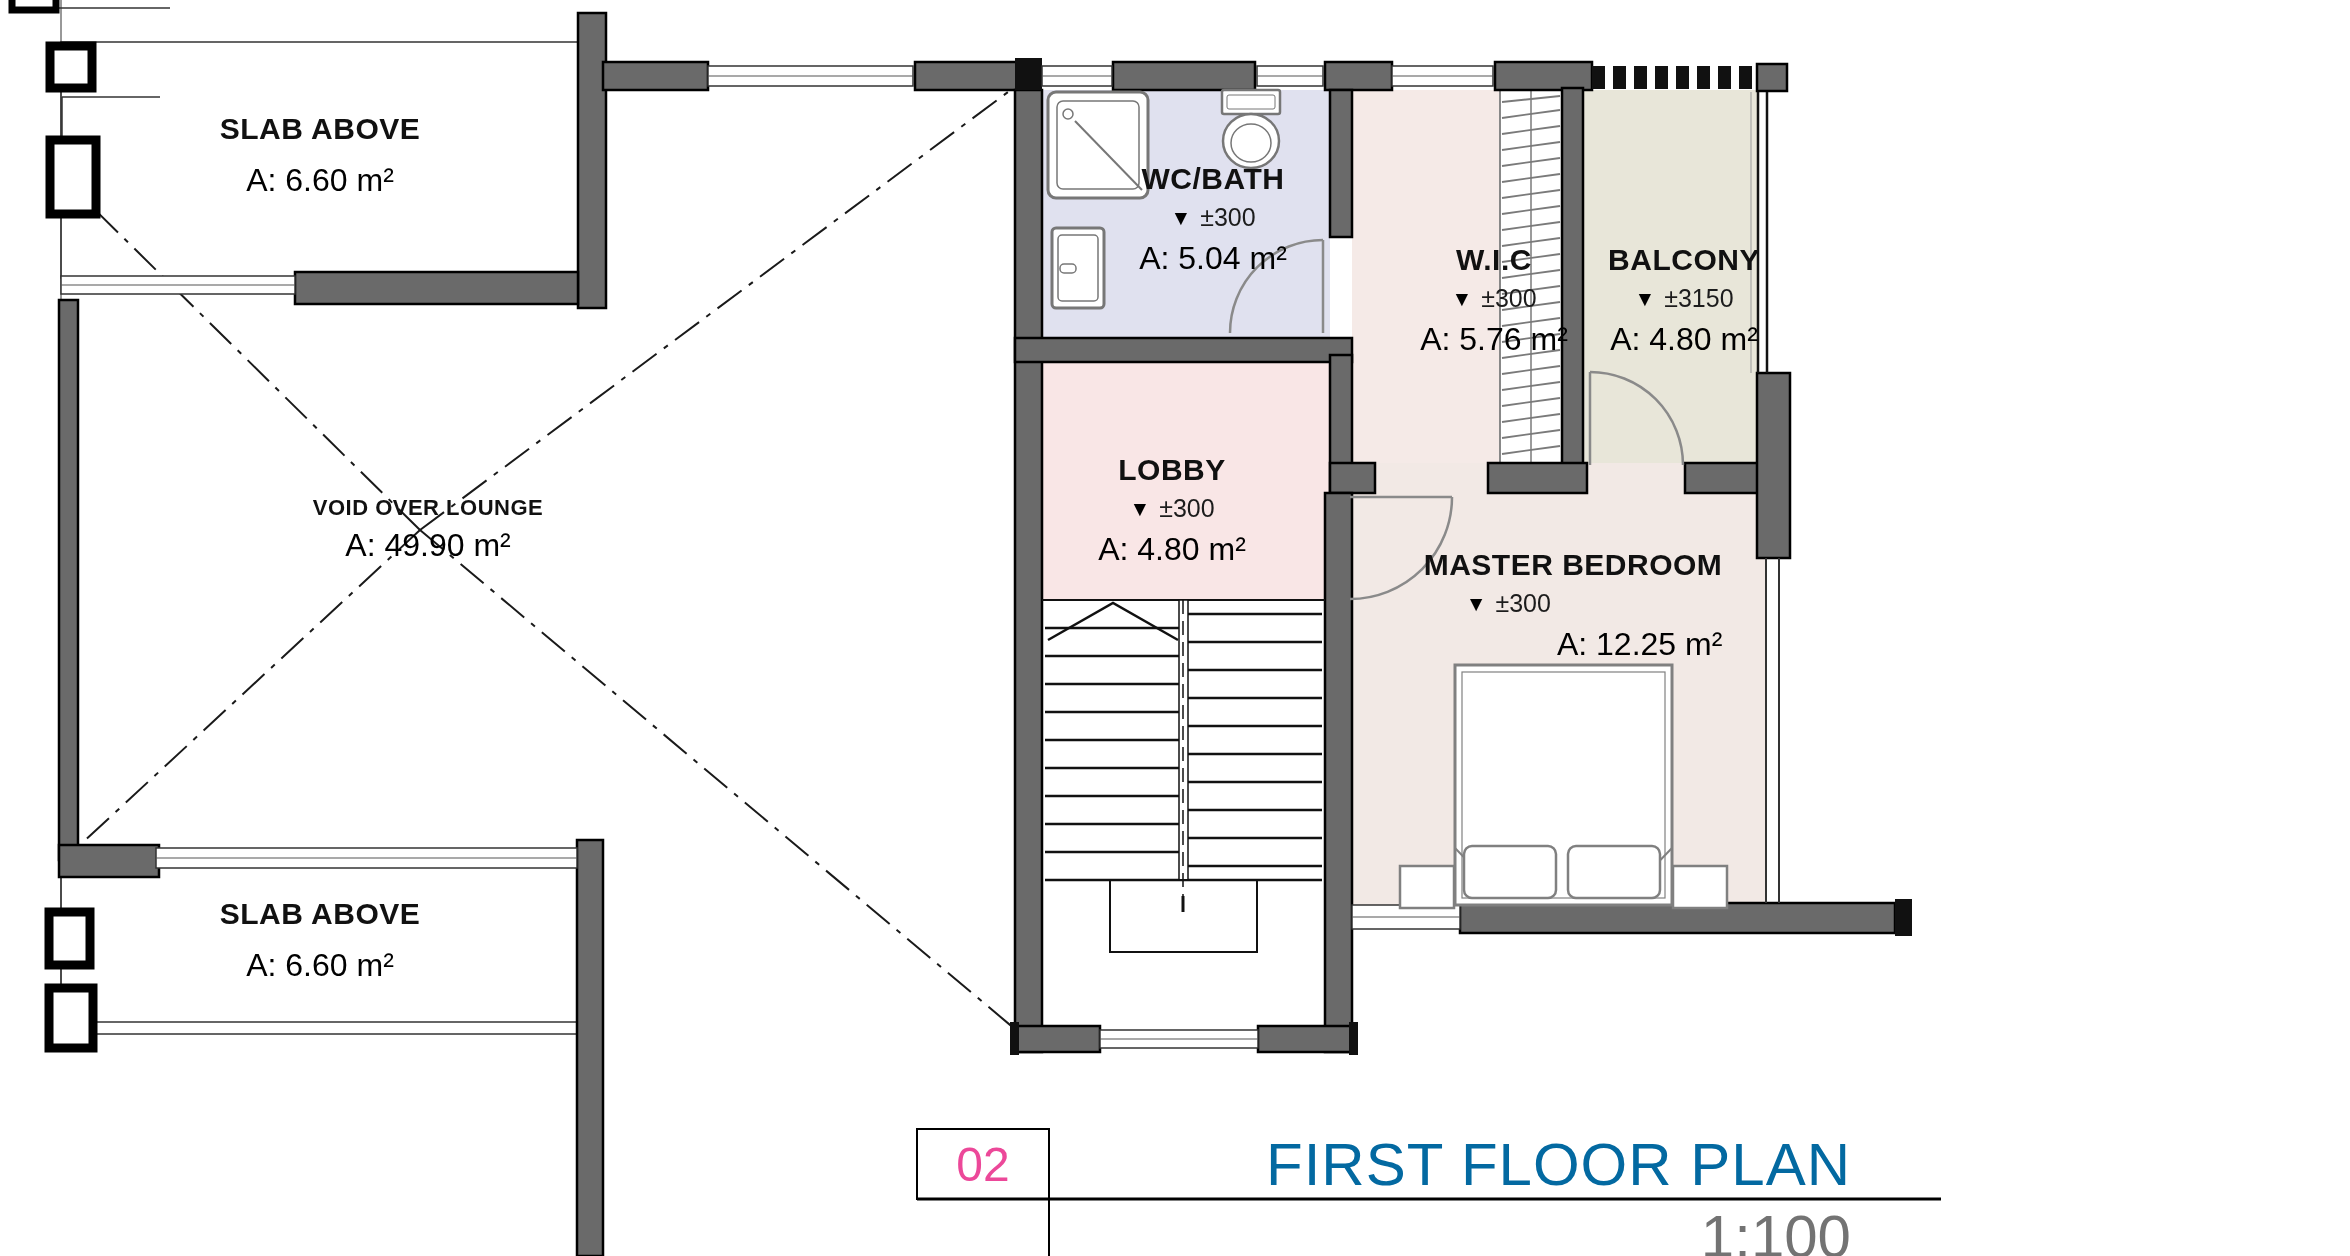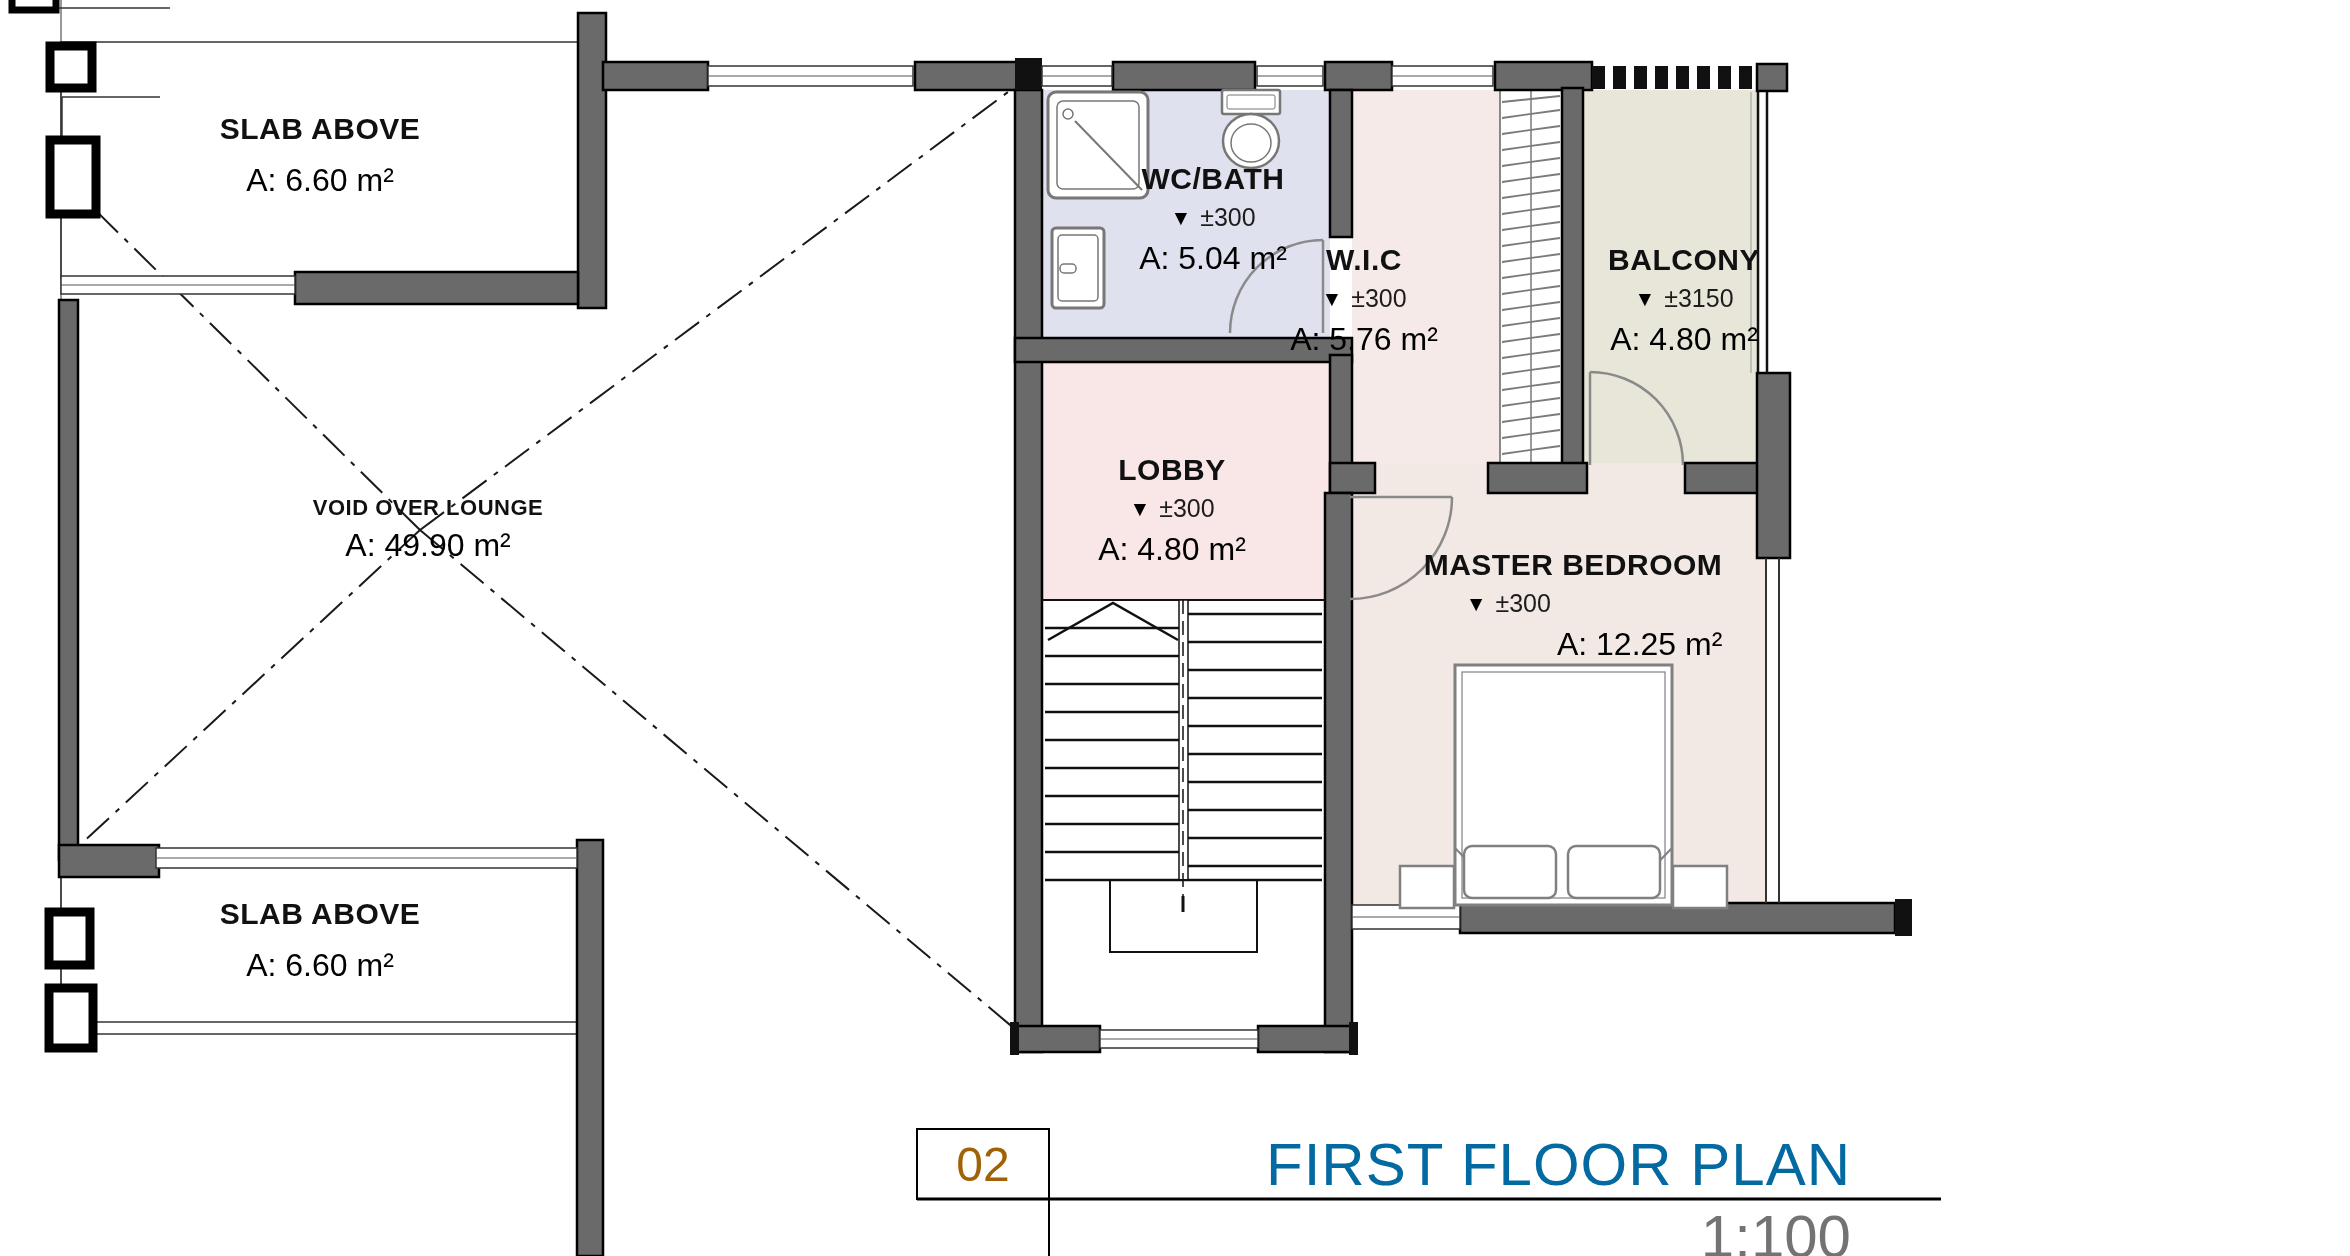--- a/index.html
+++ b/index.html
@@ -8,21 +8,21 @@
   #drawing{position:absolute;left:0;top:0;}
   .room-label{position:absolute;transform:translateX(-50%);text-align:center;color:#111;white-space:nowrap;}
   .rname{font-weight:700;font-size:30px;letter-spacing:0.5px;color:#111;}
   .rrow{margin-top:7px;font-size:25px;color:#1c1c1c;display:flex;align-items:center;justify-content:center;gap:9px;}
   .tri{font-size:21px;line-height:25px;color:#000;}
   .rarea{margin-top:8px;font-size:32px;color:#000000;}
   .slab .rname{font-size:30px;}
   .slab .rarea{margin-top:16px;}
   .void-label .rname{font-size:22px;}
   #title-number{position:absolute;left:917px;top:1129px;width:132px;height:70px;display:flex;
-                align-items:center;justify-content:center;font-size:48px;color:#a16207;}
+                align-items:center;justify-content:center;font-size:48px;color:#ec4899;}
   #title-text{position:absolute;right:90px;top:1130px;font-size:60px;color:#0369a1;letter-spacing:1px;}
   #title-scale{position:absolute;right:90px;top:1202px;font-size:60px;color:#737373;}
 </style>
 </head>
 <body>
 
 <div id="plan-root">
 
   <svg id="drawing" width="2350" height="1256" viewBox="0 0 2350 1256">
 
@@ -265,21 +265,21 @@
 
   <div class="room-label" style="left:1213px;top:162px">
     <div class="rname">WC/BATH</div>
     <div class="rrow">
         <span class="tri">▼</span>
         <span>±300</span>
       </div>
     <div class="rarea">A: 5.04 m²</div>
   </div>
 
-  <div class="room-label" style="left:1364px;top:243px">
+  <div class="room-label" style="left:1494px;top:243px">
     <div class="rname">W.I.C</div>
     <div class="rrow">
         <span class="tri">▼</span>
         <span>±300</span>
       </div>
     <div class="rarea">A: 5.76 m²</div>
   </div>
 
   <div class="room-label" style="left:1684px;top:243px">
     <div class="rname">BALCONY</div>

